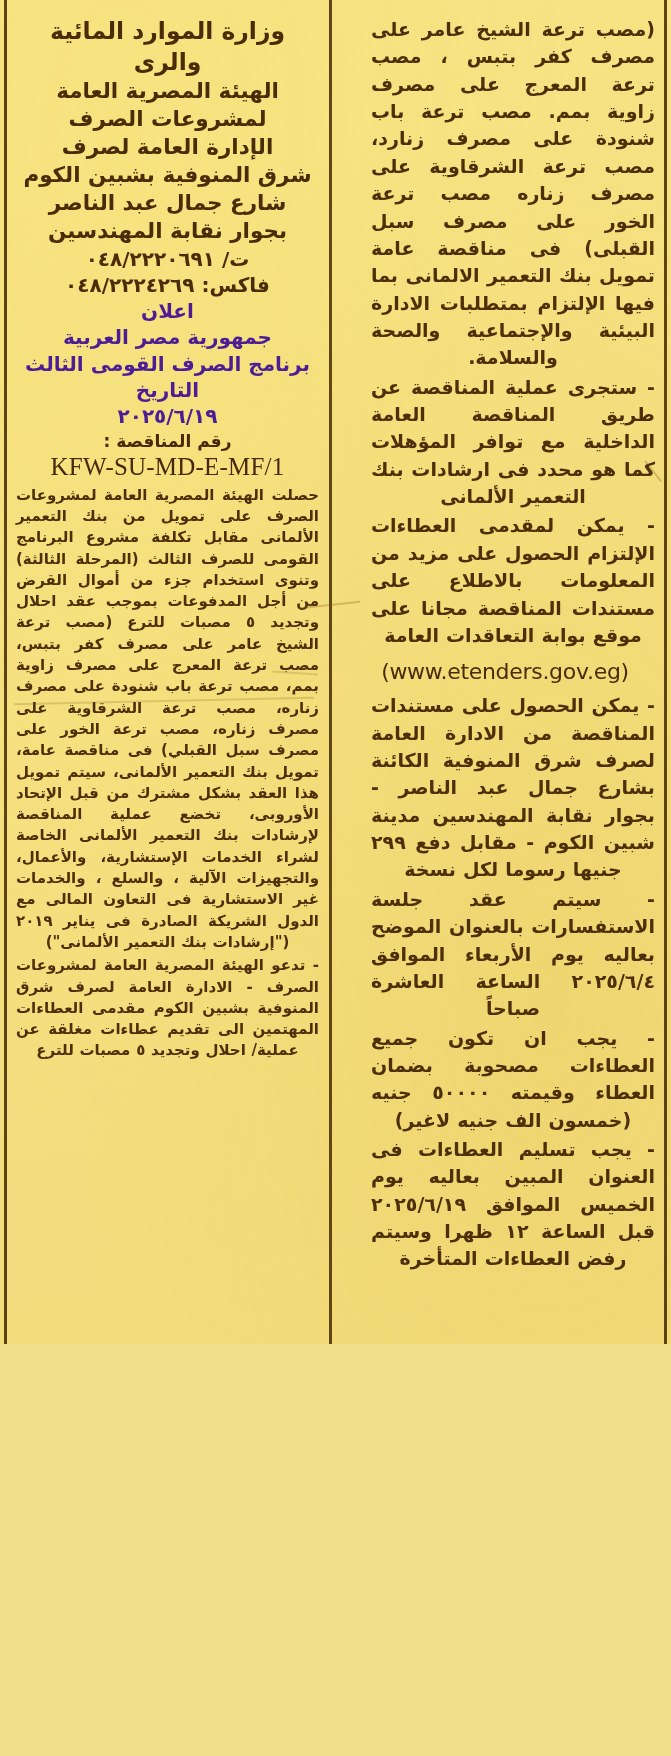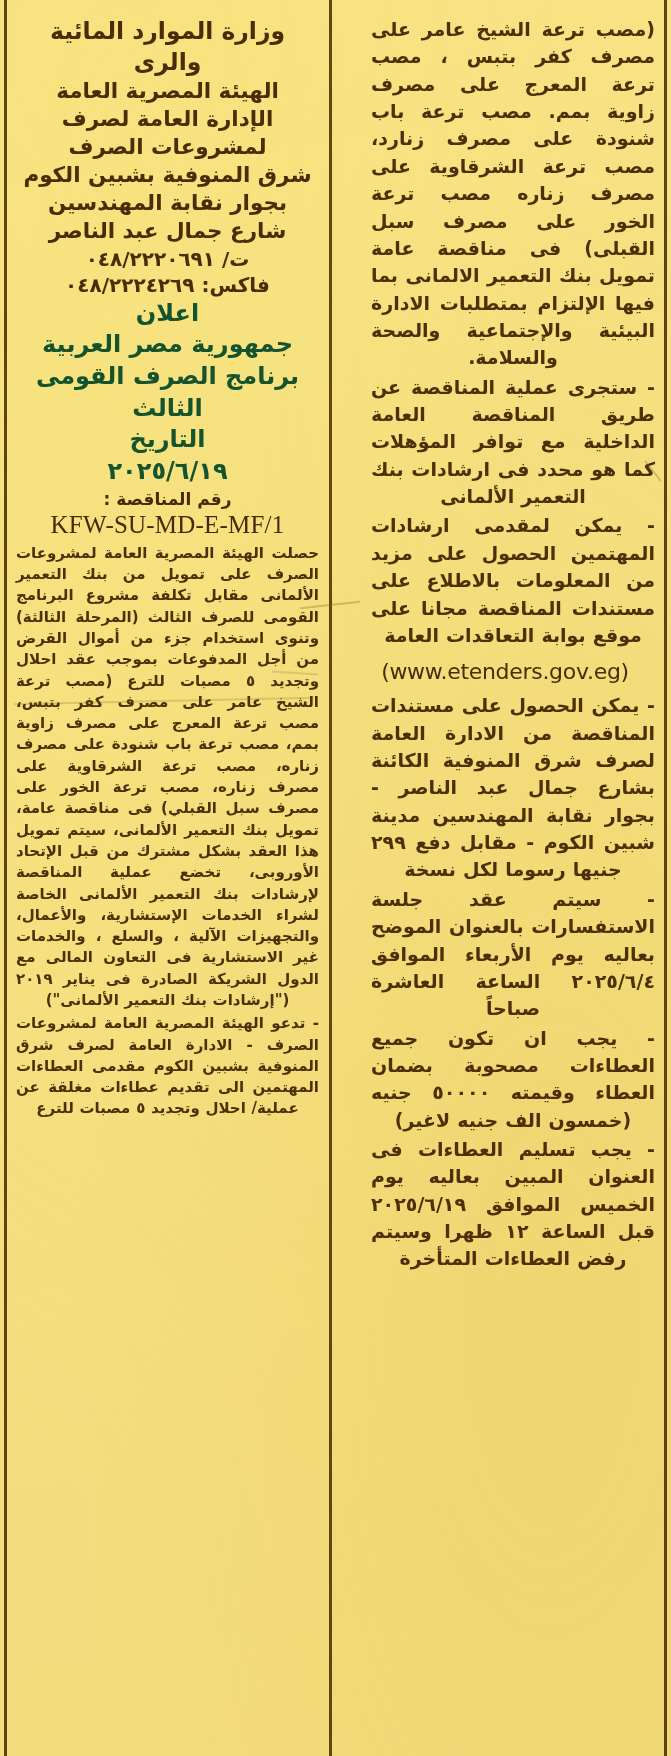--- a/index.html
+++ b/index.html
@@ -11,21 +11,21 @@
   body {
     width: 671px;
     height: 1756px;
     overflow: hidden;
     font-family: "DejaVu Sans", "Liberation Sans", sans-serif;
   }
 
   .page {
     position: relative;
     width: 671px;
-    height: 1756px;
+    height: 1344px;
     background: #f7e489;
     box-sizing: border-box;
     display: flex;
     flex-direction: row-reverse;
     overflow: hidden;
   }
   
   .page::before {
     content: "";
     position: absolute;
@@ -91,24 +91,24 @@
 
   .contact {
     font-size: 20px;
     font-weight: 700;
     line-height: 1.30;
     color: #4a2c06;
   }
   .contact .ln { display: block; }
 
   .notice-head {
-    font-size: 24px;
+    font-size: 20px;
     font-weight: 700;
     line-height: 1.32;
-    color: #14532d;
+    color: #4c1d95;
   }
   .notice-head .ln { display: block; }
 
   .tender-label {
     font-size: 17px;
     font-weight: 700;
     color: #472a05;
     margin-top: 1px;
   }
   .tender-no {
@@ -171,25 +171,25 @@
   <div class="smudge sm1"></div>
   <div class="smudge sm2"></div>
   <div class="smudge sm3"></div>
   <div class="smudge sm4"></div>
 
   <div class="col col-right">
 
     <div class="masthead">
       <span class="ln l1">وزارة الموارد المائية والرى</span>
       <span class="ln">الهيئة المصرية العامة</span>
+      <span class="ln">لمشروعات الصرف</span>
       <span class="ln">الإدارة العامة لصرف</span>
-      <span class="ln">لمشروعات الصرف</span>
       <span class="ln">شرق المنوفية بشبين الكوم</span>
+      <span class="ln">شارع جمال عبد الناصر</span>
       <span class="ln">بجوار نقابة المهندسين</span>
-      <span class="ln">شارع جمال عبد الناصر</span>
     </div>
 
     <div class="contact">
       <span class="ln">ت/ ٠٤٨/٢٢٢٠٦٩١</span>
       <span class="ln">فاكس: ٠٤٨/٢٢٢٤٢٦٩</span>
     </div>
 
     <div class="notice-head">
       <span class="ln">اعلان</span>
       <span class="ln">جمهورية مصر العربية</span>
@@ -206,21 +206,21 @@
       <p>- تدعو الهيئة المصرية العامة لمشروعات الصرف - الادارة العامة لصرف شرق المنوفية بشبين الكوم مقدمى العطاءات المهتمين الى تقديم عطاءات مغلقة عن عملية/ احلال وتجديد ٥ مصبات للترع</p>
     </div>
 
   </div>
 
   <div class="col col-left">
 
     <div class="body-rtl">
       <p>(مصب ترعة الشيخ عامر على مصرف كفر بتبس ، مصب ترعة المعرج على مصرف زاوية بمم. مصب ترعة باب شنودة على مصرف زنارد، مصب ترعة الشرقاوية على مصرف زناره مصب ترعة الخور على مصرف سبل القبلى) فى مناقصة عامة تمويل بنك التعمير الالمانى بما فيها الإلتزام بمتطلبات الادارة البيئية والإجتماعية والصحة والسلامة.</p>
       <p>- ستجرى عملية المناقصة عن طريق المناقصة العامة الداخلية مع توافر المؤهلات كما هو محدد فى ارشادات بنك التعمير الألمانى</p>
-      <p>- يمكن لمقدمى ارشادات المهتمين الحصول على مزيد من المعلومات بالاطلاع على مستندات المناقصة مجانا على موقع بوابة التعاقدات العامة</p>
+      <p>- يمكن لمقدمى العطاءات الإلتزام الحصول على مزيد من المعلومات بالاطلاع على مستندات المناقصة مجانا على موقع بوابة التعاقدات العامة</p>
     </div>
 
     <div class="url-line">(www.etenders.gov.eg)</div>
 
     <div class="body-rtl">
       <p>- يمكن الحصول على مستندات المناقصة من الادارة العامة لصرف شرق المنوفية الكائنة بشارع جمال عبد الناصر - بجوار نقابة المهندسين مدينة شبين الكوم - مقابل دفع ٢٩٩ جنيها رسوما لكل نسخة</p>
       <p>- سيتم عقد جلسة الاستفسارات بالعنوان الموضح بعاليه يوم الأربعاء الموافق ٢٠٢٥/٦/٤ الساعة العاشرة صباحاً</p>
       <p>- يجب ان تكون جميع العطاءات مصحوبة بضمان العطاء وقيمته ٥٠٠٠٠ جنيه (خمسون الف جنيه لاغير)</p>
       <p>- يجب تسليم العطاءات فى العنوان المبين بعاليه يوم الخميس الموافق ٢٠٢٥/٦/١٩ قبل الساعة ١٢ ظهرا وسيتم رفض العطاءات المتأخرة</p>
     </div>

